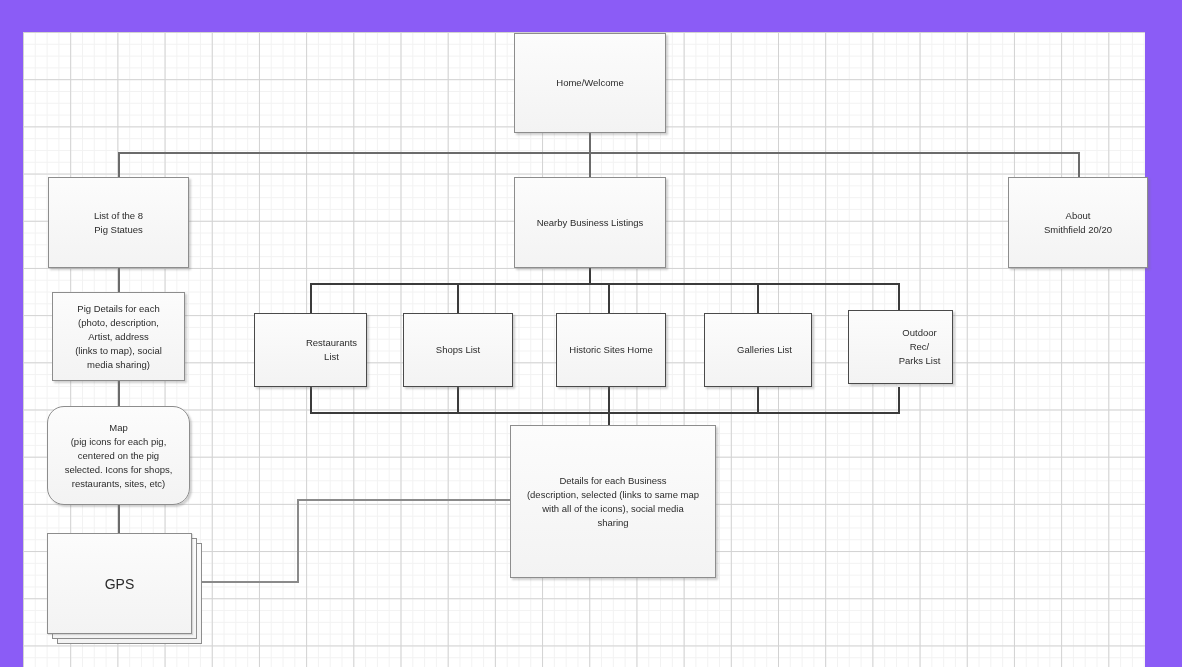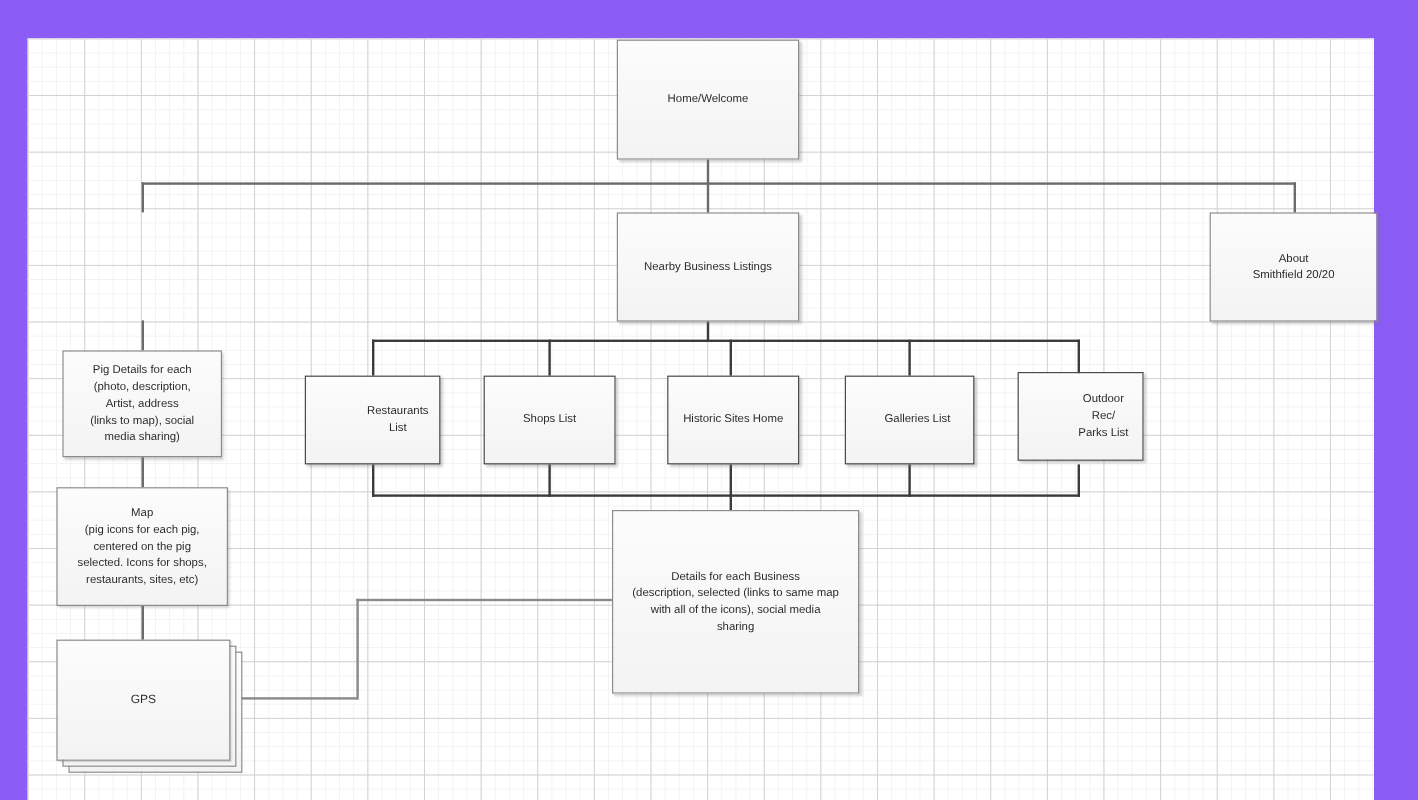--- a/index.html
+++ b/index.html
@@ -72,21 +72,21 @@
     box-sizing: border-box;
     border: 1px solid #8d8d8d;
     background: linear-gradient(180deg, #fcfcfc 0%, #f3f3f3 100%);
   }
   .stack .sheet.s3 { left: 10px; top: 10px; }
   .stack .sheet.s2 { left: 5px;  top: 5px;  }
   .stack .sheet.s1 {
     left: 0; top: 0;
     display: flex; align-items: center; justify-content: center;
     text-align: center;
-    color: #2b2b2b; font-size: 10px; line-height: 14px;
+    color: #2b2b2b; font-size: 14px; line-height: 14px;
     box-shadow: 1px 1px 1px rgba(120,120,120,0.25);
   }
 </style>
 </head>
 <body>
 
 <div id="canvas">
 
   <div id="grid"></div>
 
@@ -123,39 +123,43 @@
   <div class="conn dark" style="left:608px; top:412px; width:2px; height:14px;"></div>
 
   <div class="conn" style="left:192px; top:581px; width:106px; height:2px;"></div>
   <div class="conn" style="left:297px; top:499px; width:2px; height:84px;"></div>
   <div class="conn" style="left:297px; top:499px; width:214px; height:2px;"></div>
 
   <div class="node" style="left:514px; top:33px; width:152px; height:100px;">
     <span class="label">Home/Welcome</span>
   </div>
 
+  <div class="node" style="left:48px; top:177px; width:141px; height:91px;">
+    <span class="label">List of the 8
+Pig Statues</span>
+  </div>
 
   <div class="node" style="left:514px; top:177px; width:152px; height:91px;">
     <span class="label">Nearby Business Listings</span>
   </div>
 
   <div class="node" style="left:1008px; top:177px; width:140px; height:91px;">
     <span class="label">About
 Smithfield 20/20</span>
   </div>
 
   <div class="node" style="left:52px; top:292px; width:133px; height:89px;">
     <span class="label">Pig Details for each
 (photo, description,
 Artist, address
 (links to map), social
 media sharing)</span>
   </div>
 
-  <div class="node" style="left:47px; top:406px; width:143px; height:99px;">
+  <div class="node" style="left:47px; top:406px; width:143px; height:99px;border-radius:17px;">
     <span class="label">Map
 (pig icons for each pig,
 centered on the pig
 selected.  Icons for shops,
 restaurants, sites, etc)</span>
   </div>
 
   <div class="stack" style="left:47px; top:533px; width:156px; height:112px;">
     <div class="sheet s3" style="width:145px; height:101px;"></div>
     <div class="sheet s2" style="width:145px; height:101px;"></div>

